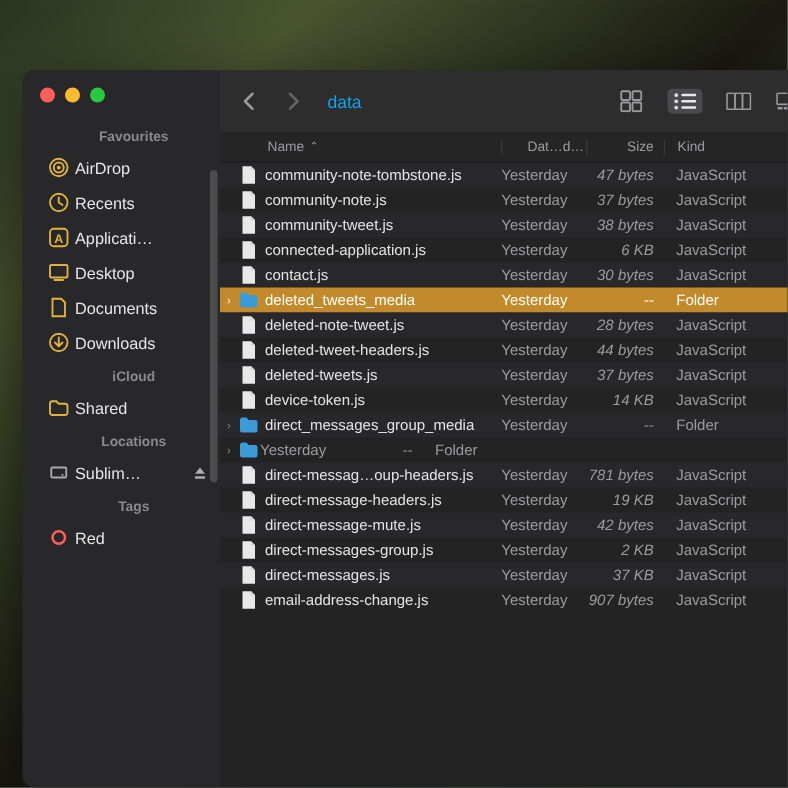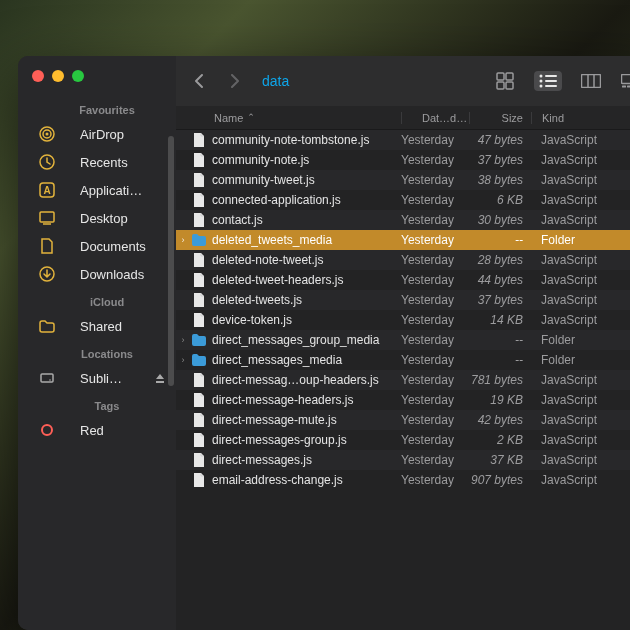--- a/index.html
+++ b/index.html
@@ -39,21 +39,21 @@
   .tl.green { background: #28c840; }
   .section-label {
     font-size: 11px;
     color: #8a8a8c;
     font-weight: 600;
     padding: 8px 0 4px 20px;
     text-align: center;
   }
   .side-item {
     display: flex; align-items: center;
-    gap: 24px;
+    gap: 4px;
     padding: 4px 0 4px 20px;
     height: 28px;
     cursor: default;
   }
   .side-item .icon { width: 18px; height: 18px; display: flex; align-items: center; justify-content: center; }
   .side-item .lbl { font-size: 13px; color: #e6e6e6; white-space: nowrap; overflow: hidden; text-overflow: ellipsis; }
   .tag-dot { width: 12px; height: 12px; border-radius: 50%; border: 2px solid #ff5f57; }
   .sb-scroll {
     position: absolute; right: 2px; top: 80px; width: 6px; height: 250px;
     background: rgba(120,120,120,0.45); border-radius: 3px;
@@ -417,21 +417,20 @@
           <span class="size cell">--</span>
           <span class="kind cell">Folder</span>
         </div>
         <div class="row">
           <span class="disclosure">›</span>
           <span class="ficon">
             <svg width="16" height="14" viewBox="0 0 16 14">
               <path d="M1 3 Q1 1 3 1 H6 L8 3 H13 Q15 3 15 5 V11 Q15 13 13 13 H3 Q1 13 1 11 Z" fill="#3b9bd8"></path>
             </svg>
           </span>
-          <span class="name cell">direct_messages_media</span>
           <span class="date cell">Yesterday</span>
           <span class="size cell">--</span>
           <span class="kind cell">Folder</span>
         </div>
         <div class="row alt">
           <span class="disclosure"></span>
           <span class="ficon">
             <svg width="14" height="16" viewBox="0 0 14 16">
               <path d="M2 1 H9 L12 4 V15 H2 Z" fill="#e8e8e8"></path>
               <path d="M9 1 V4 H12" fill="none" stroke="#bbb" stroke-width="0.5"></path>

